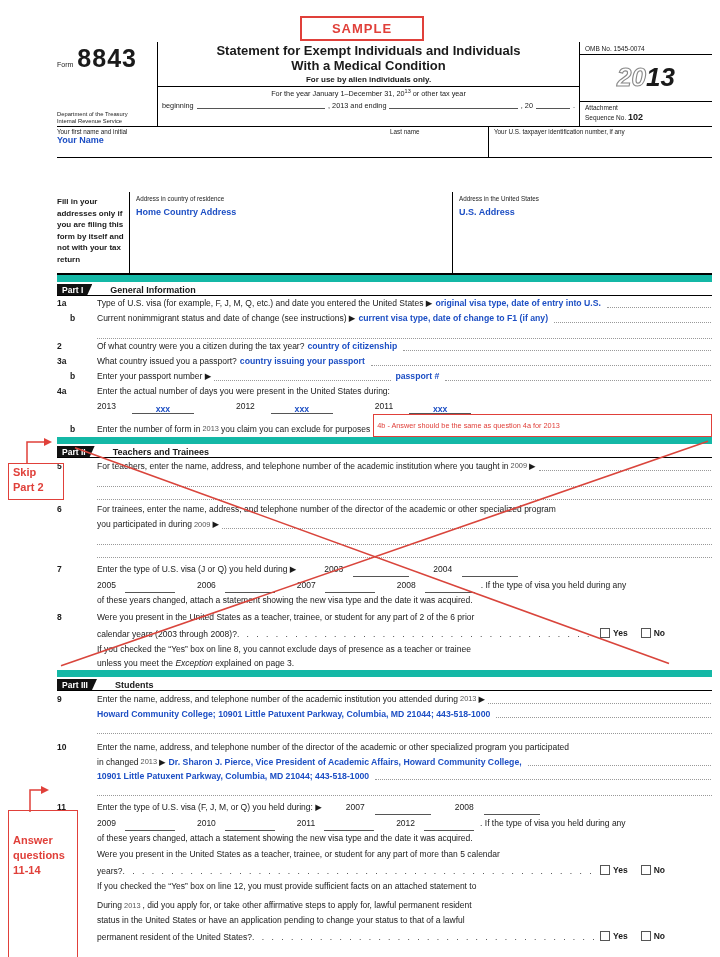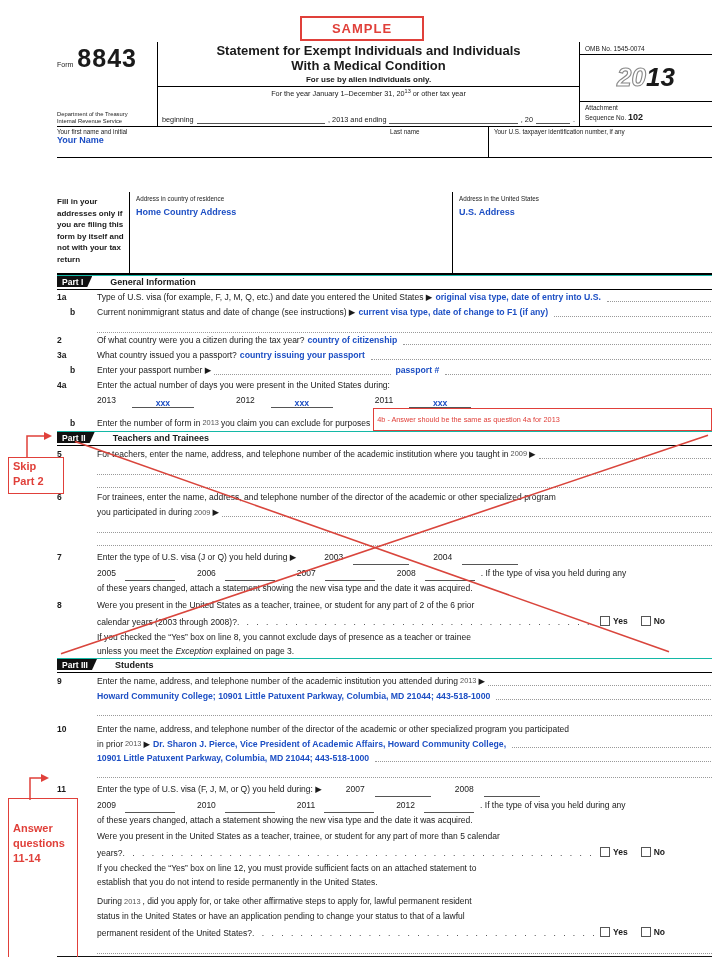--- a/index.html
+++ b/index.html
@@ -22,21 +22,21 @@
   .h-form-line{display:flex;align-items:baseline;gap:4px;}
   .h-form-word{font-size:7px;}
   .h-form-num{font-size:25px;font-weight:bold;letter-spacing:1px;}
   .h-dept{font-size:5.8px;line-height:1.25;color:#222;}
   .h-center{flex:1;border-right:1px solid #000;display:flex;flex-direction:column;text-align:center;padding-top:2px;}
   .h-title{font-size:13px;font-weight:bold;line-height:1.15;}
   .h-sub{font-size:8px;font-weight:bold;margin-top:1px;}
   .h-hr{border-top:1px solid #000;margin:2px 0 1px 0;}
   .h-yearline{font-size:7.3px;}
   .h-yearline sup{font-size:5.5px;}
-  .h-beginrow{display:flex;align-items:flex-end;font-size:7.3px;padding:3px 4px 2px 4px;flex:1;}
+  .h-beginrow{display:flex;align-items:flex-start;font-size:7.3px;padding:3px 4px 2px 4px;flex:1;}
   .ufill{flex:1;border-bottom:1px solid #555;height:7px;margin:0 3px;}
   .ufill.short{flex:0 0 34px;}
   .h-right{width:132px;display:flex;flex-direction:column;}
   .h-omb{font-size:6.5px;padding:3px 0 2px 5px;border-bottom:1px solid #000;}
   .h-year{flex:1;border-bottom:1px solid #000;display:flex;align-items:center;justify-content:center;
     font-size:26px;font-weight:bold;font-style:italic;}
   .yr-outline{color:#fff;-webkit-text-stroke:1.1px #888;}
   .h-attach{font-size:6.5px;padding:2px 0 2px 5px;line-height:1.3;}
   .h-attach b{font-size:9px;}
   
@@ -45,21 +45,21 @@
   .n-col2{flex:1;padding-top:1px;}
   .n-col3{width:218px;border-left:1px solid #000;padding:1px 0 0 5px;}
   .flabel{font-size:6.3px;color:#222;}
   .bval{color:#1d4fc4;font-weight:bold;font-size:9px;}
   .sec-addr{display:flex;border-bottom:2px solid #000;height:81px;margin-top:34px;}
   .a-col1{width:72px;font-size:8px;font-weight:bold;line-height:1.45;padding-top:4px;}
   .a-col2{flex:1;border-left:1px solid #000;padding:3px 0 0 6px;}
   .a-col3{width:253px;border-left:1px solid #000;padding:3px 0 0 6px;}
   .a-col2 .bval,.a-col3 .bval{display:block;margin-top:5px;}
   
-  .pbar{display:flex;align-items:flex-start;border-top:1px solid #14b8a6;border-bottom:1.5px solid #000;height:13px;}
+  .pbar{display:flex;align-items:flex-end;border-top:7px solid #14b8a6;border-bottom:1.5px solid #000;height:13px;}
   .plabel{background:#111;color:#fff;font-weight:bold;font-size:8.5px;padding:1px 9px 0 5px;
     clip-path:polygon(0 0,100% 0,calc(100% - 5px) 100%,0 100%);}
   .ptitle{font-weight:bold;font-size:9px;margin-left:18px;padding-top:1px;}
   .q-row{display:flex;align-items:flex-end;font-size:8.5px;line-height:15px;}
   .lno{flex:0 0 40px;font-weight:bold;}
   .lno.sub{padding-left:13px;box-sizing:border-box;}
   .qt{white-space:nowrap;}
   .dotfill{flex:1;border-bottom:1.5px dotted #999;height:3px;margin:0 1px 3px 3px;min-width:8px;}
   .dotline{border-bottom:1.5px dotted #999;height:12px;margin-left:40px;}
   .bv-inline{color:#1d4fc4;font-weight:bold;font-size:8.7px;white-space:nowrap;padding:0 3px;}
@@ -330,21 +330,21 @@
       </div>
       <div class="dotline"></div>
       <div class="gap6"></div>
 
       <div class="q-row">
         <span class="lno">10</span>
         <span class="qt">Enter the name, address, and telephone number of the director of the academic or other specialized program you participated</span>
       </div>
       <div class="q-row" style="line-height:14px;">
         <span class="lno"></span>
-        <span class="qt">in prior</span>
+        <span class="qt">in changed</span>
         <span class="yr-sm">2013</span>
         <span>▶</span>
         <span class="bv-inline">Dr. Sharon J. Pierce, Vice President of Academic Affairs,  Howard Community College,</span>
         <span class="dotfill"></span>
       </div>
       <div class="q-row" style="line-height:14px;">
         <span class="lno"></span>
         <span class="bv-inline" style="padding-left:0;">10901 Little Patuxent Parkway, Columbia, MD 21044; 443-518-1000</span>
         <span class="dotfill"></span>
       </div>
@@ -390,24 +390,20 @@
           <span class="cb"></span>
           <span class="ynlbl">Yes</span>
           <span class="cb"></span>
           <span class="ynlbl">No</span>
         </span>
       </div>
       <div class="q-row" style="line-height:14px;">
         <span class="lno"></span>
         <span class="qt">If you checked the “Yes” box on line 12, you must provide sufficient facts on an attached statement to</span>
       </div>
-      <div class="q-row" style="line-height:14px;">
-        <span class="lno"></span>
-        <span class="qt">establish that you do not intend to reside permanently in the United States.</span>
-      </div>
 
       <div class="q-row" style="margin-top:5px;">
         <span class="lno"></span>
         <span class="qt">During</span>
         <span class="yr-sm">2013</span>
         <span class="qt">, did you apply for, or take other affirmative steps to apply for, lawful permanent resident</span>
       </div>
       <div class="q-row">
         <span class="lno"></span>
         <span class="qt">status in the United States or have an application pending to change your status to that of a lawful</span>

